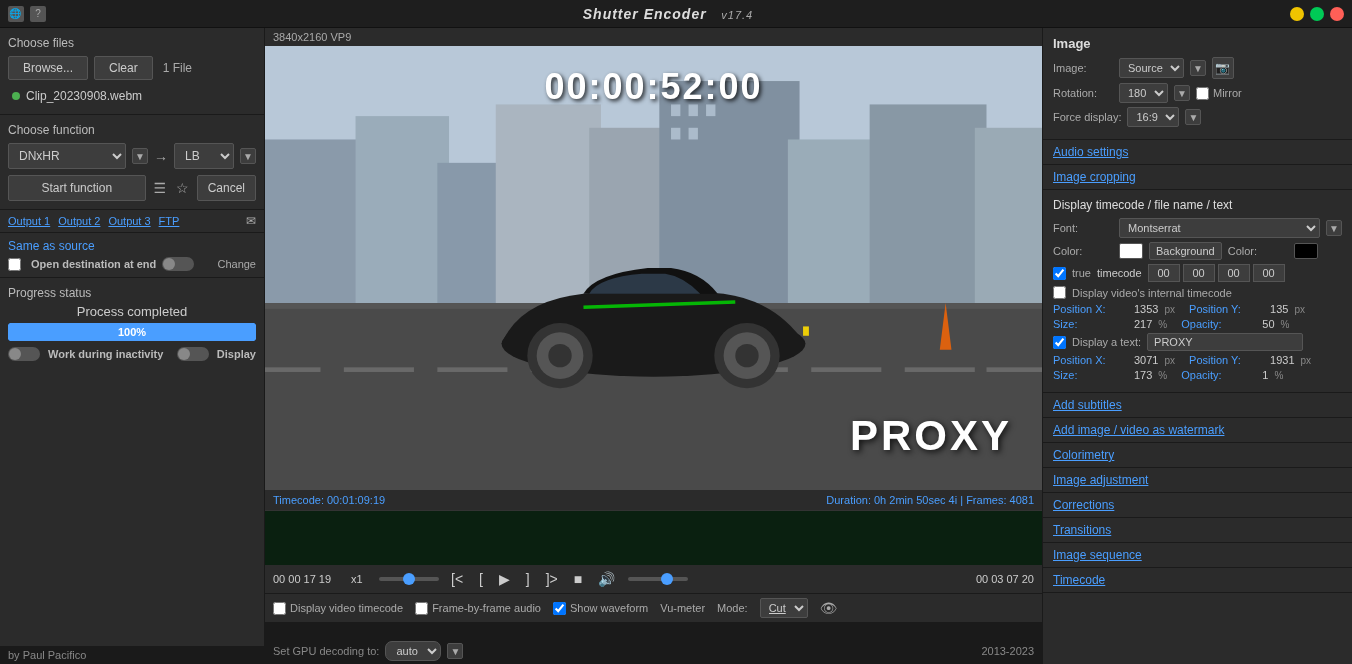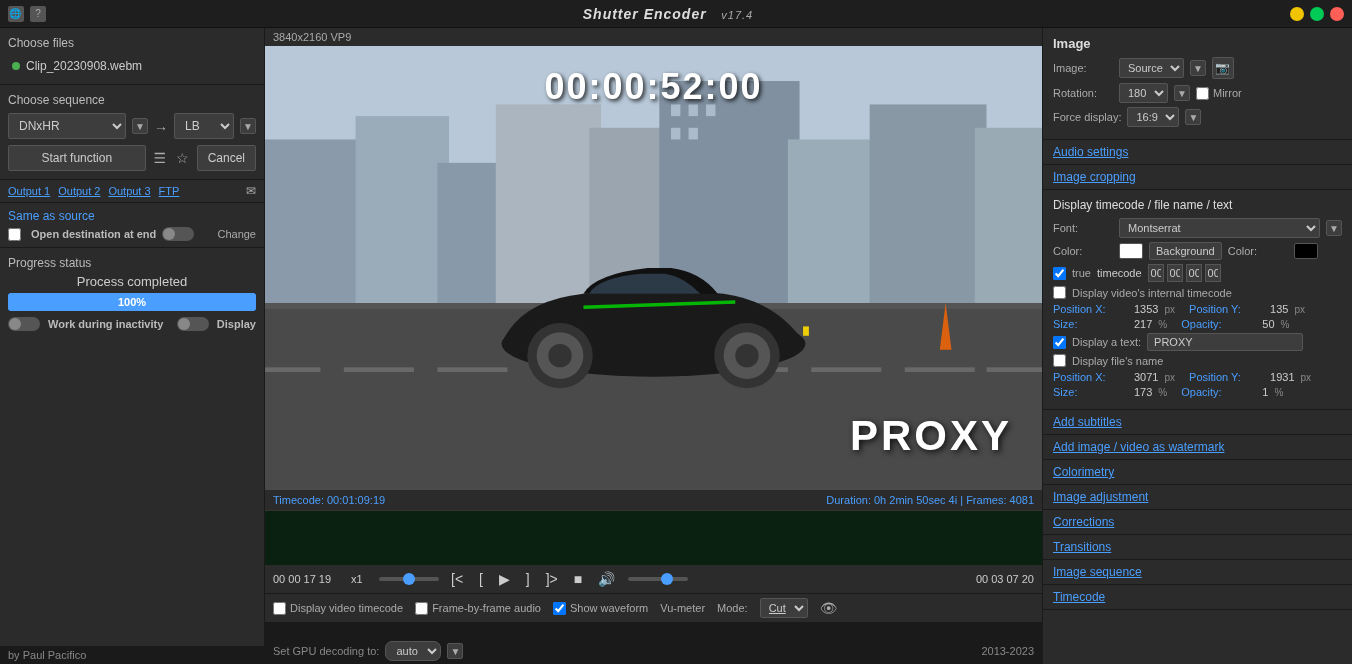--- a/index.html
+++ b/index.html
@@ -529,21 +529,21 @@
       color: #888;
     }
     .timecode-fields {
       display: flex;
       gap: 3px;
     }
     .tc-field {
       background: #3d3d3d;
       border: 1px solid #555;
       color: #ccc;
-      width: 16px;
+      width: 32px;
       text-align: center;
       font-size: 11px;
       padding: 2px;
     }
     .display-text-row {
       display: flex;
       align-items: center;
       gap: 6px;
       margin-bottom: 3px;
     }
@@ -623,30 +623,35 @@
     <button class="titlebar-btn btn-close"></button>
   </div>
 </div>
 
 <div class="main-content">
 
   <div class="left-panel">
 
     <div class="choose-files-section">
       <div class="choose-files-header">Choose files</div>
+      <div class="choose-files-buttons">
+        <button class="btn-browse">Browse...</button>
+        <button class="btn-clear">Clear</button>
+        <span class="file-count">1 File</span>
+      </div>
       <div class="file-list">
         <div class="file-item">
           <div class="file-item-dot"></div>
           <span>Clip_20230908.webm</span>
         </div>
       </div>
     </div>
 
     <div class="choose-function-section">
-      <div class="section-label">Choose sequence</div>
+      <div class="section-label">Choose function</div>
       <div class="function-row">
         <select class="function-select">
           <option>DNxHR</option>
         </select>
         <div class="dropdown-arrow">▼</div>
         <span class="arrow-icon">→</span>
         <select class="lb-select">
           <option>LB</option>
         </select>
         <div class="dropdown-arrow">▼</div>
@@ -1095,24 +1100,20 @@
         <span class="pos-value">50</span>
         <span class="pos-unit">%</span>
       </div>
 
       <div class="display-text-row">
         <input type="checkbox" checked="" style="">
         <span style="font-size:11px;color:#aaa;">Display a text:</span>
         <input type="text" class="proxy-text" value="PROXY" style="">
       </div>
 
-      <div class="form-row">
-        <input type="checkbox" style="">
-        <span style="font-size:11px;color:#aaa;">Display file's name</span>
-      </div>
 
       <div class="position-row">
         <span class="pos-label">Position X:</span>
         <span class="pos-value">3071</span>
         <span class="pos-unit">px</span>
         <span class="pos-label" style="margin-left:8px;">Position Y:</span>
         <span class="pos-value">1931</span>
         <span class="pos-unit">px</span>
       </div>
 

